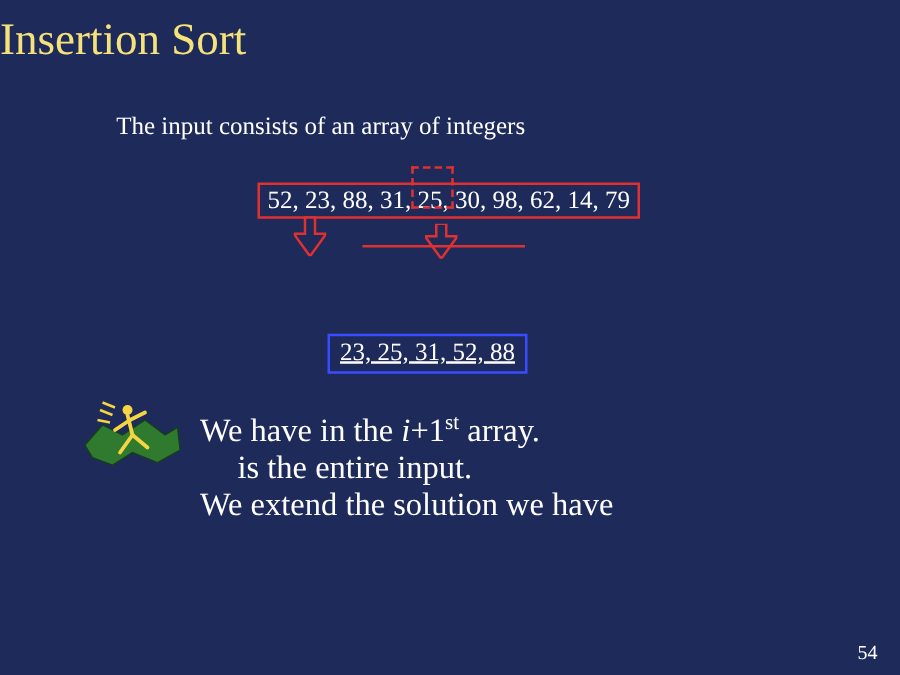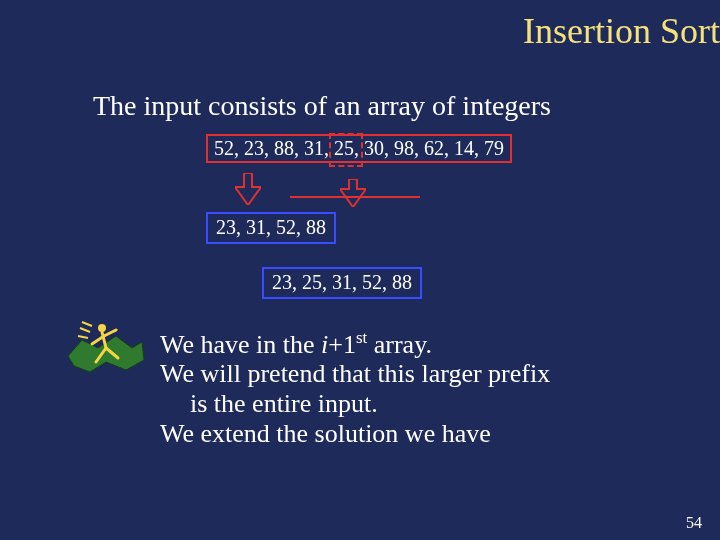--- a/index.html
+++ b/index.html
@@ -16,34 +16,34 @@
   .slide {
     position: relative;
     width: 720px;
     height: 540px;
   }
   .title {
     position: absolute;
     top: 10px;
     left: 0;
     width: 720px;
-    text-align: right;
+    text-align: left;
     font-size: 36px;
     color: #f6e27a;
   }
   .subtitle {
     position: absolute;
     top: 90px;
     left: 93px;
-    font-size: 28px;
+    font-size: 20px;
     color: #fff;
   }
   .array-top-wrap {
     position: absolute;
-    top: 137px;
+    top: 149px;
     left: 206px;
   }
   .array-top {
     border: 2px solid #e03030;
     padding: 1px 6px 2px 6px;
     font-size: 20px;
     color: #fff;
     font-family: "Times New Roman", Times, serif;
     white-space: nowrap;
   }
@@ -84,20 +84,21 @@
     color: #fff;
   }
   .result-box {
     position: absolute;
     top: 267px;
     left: 262px;
     border: 2px solid #3a4cff;
     padding: 2px 8px 3px 8px;
     font-size: 20px;
     color: #fff;
+    text-decoration: underline;
   }
   .icon-wrap {
     position: absolute;
     top: 318px;
     left: 62px;
     width: 86px;
     height: 58px;
   }
   .body-text {
     position: absolute;
@@ -141,21 +142,20 @@
       </svg>
     </div>
     <div class="down-arrow" style="left:120px; top:6px;">
       <svg width="26" height="28" viewBox="0 0 26 28">
         <path d="M9 0 H17 V10 H26 L13 28 L0 10 H9 Z" fill="none" stroke="#e03030" stroke-width="2"></path>
       </svg>
     </div>
   </div>
   <div class="red-line"></div>
 
-  <div class="sorted-box">23, 31, 52, 88</div>
 
   <div class="result-box">23, 25, 31, 52, 88</div>
 
   <div class="icon-wrap">
     <svg width="86" height="58" viewBox="0 0 86 58">
       <polygon points="6,38 20,22 36,30 54,18 70,30 80,24 82,42 64,52 44,44 28,54 12,48" fill="#2f7a2f" stroke="#174016" stroke-width="1"></polygon>
       <g stroke="#f5d542" stroke-width="3" fill="none" stroke-linecap="round">
         <circle cx="40" cy="10" r="4" fill="#f5d542" stroke="none"></circle>
         <line x1="40" y1="14" x2="44" y2="30"></line>
         <line x1="42" y1="18" x2="30" y2="26"></line>
@@ -166,20 +166,19 @@
       <line x1="18" y1="10" x2="28" y2="14" stroke="#f5d542" stroke-width="2"></line>
       <line x1="16" y1="18" x2="26" y2="20" stroke="#f5d542" stroke-width="2"></line>
       <line x1="20" y1="4" x2="30" y2="8" stroke="#f5d542" stroke-width="2"></line>
     </svg>
   </div>
 
   <div class="body-text">
     <div>
       <span>We have in the </span><i>i</i><span>+1</span><span class="sup">st</span><span> array.</span>
     </div>
-    <div>We will pretend that this larger prefix</div>
     <span class="indent">is the entire input.</span>
     <div>We extend the solution we have</div>
   </div>
 
   <div class="page-num">54</div>
 
 </div>
 
 </body></html>

